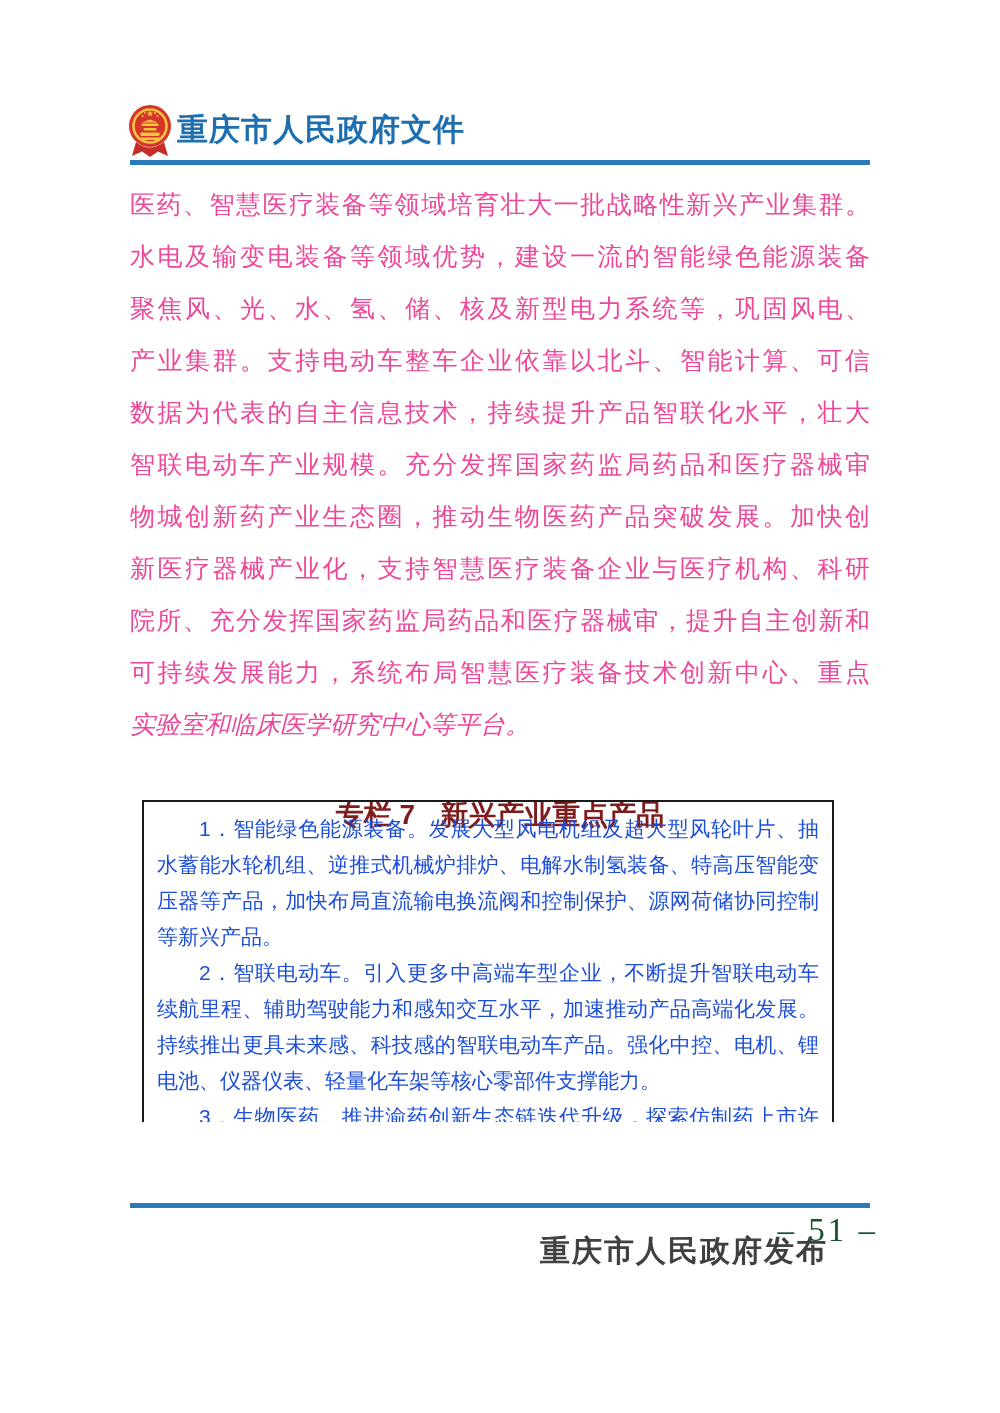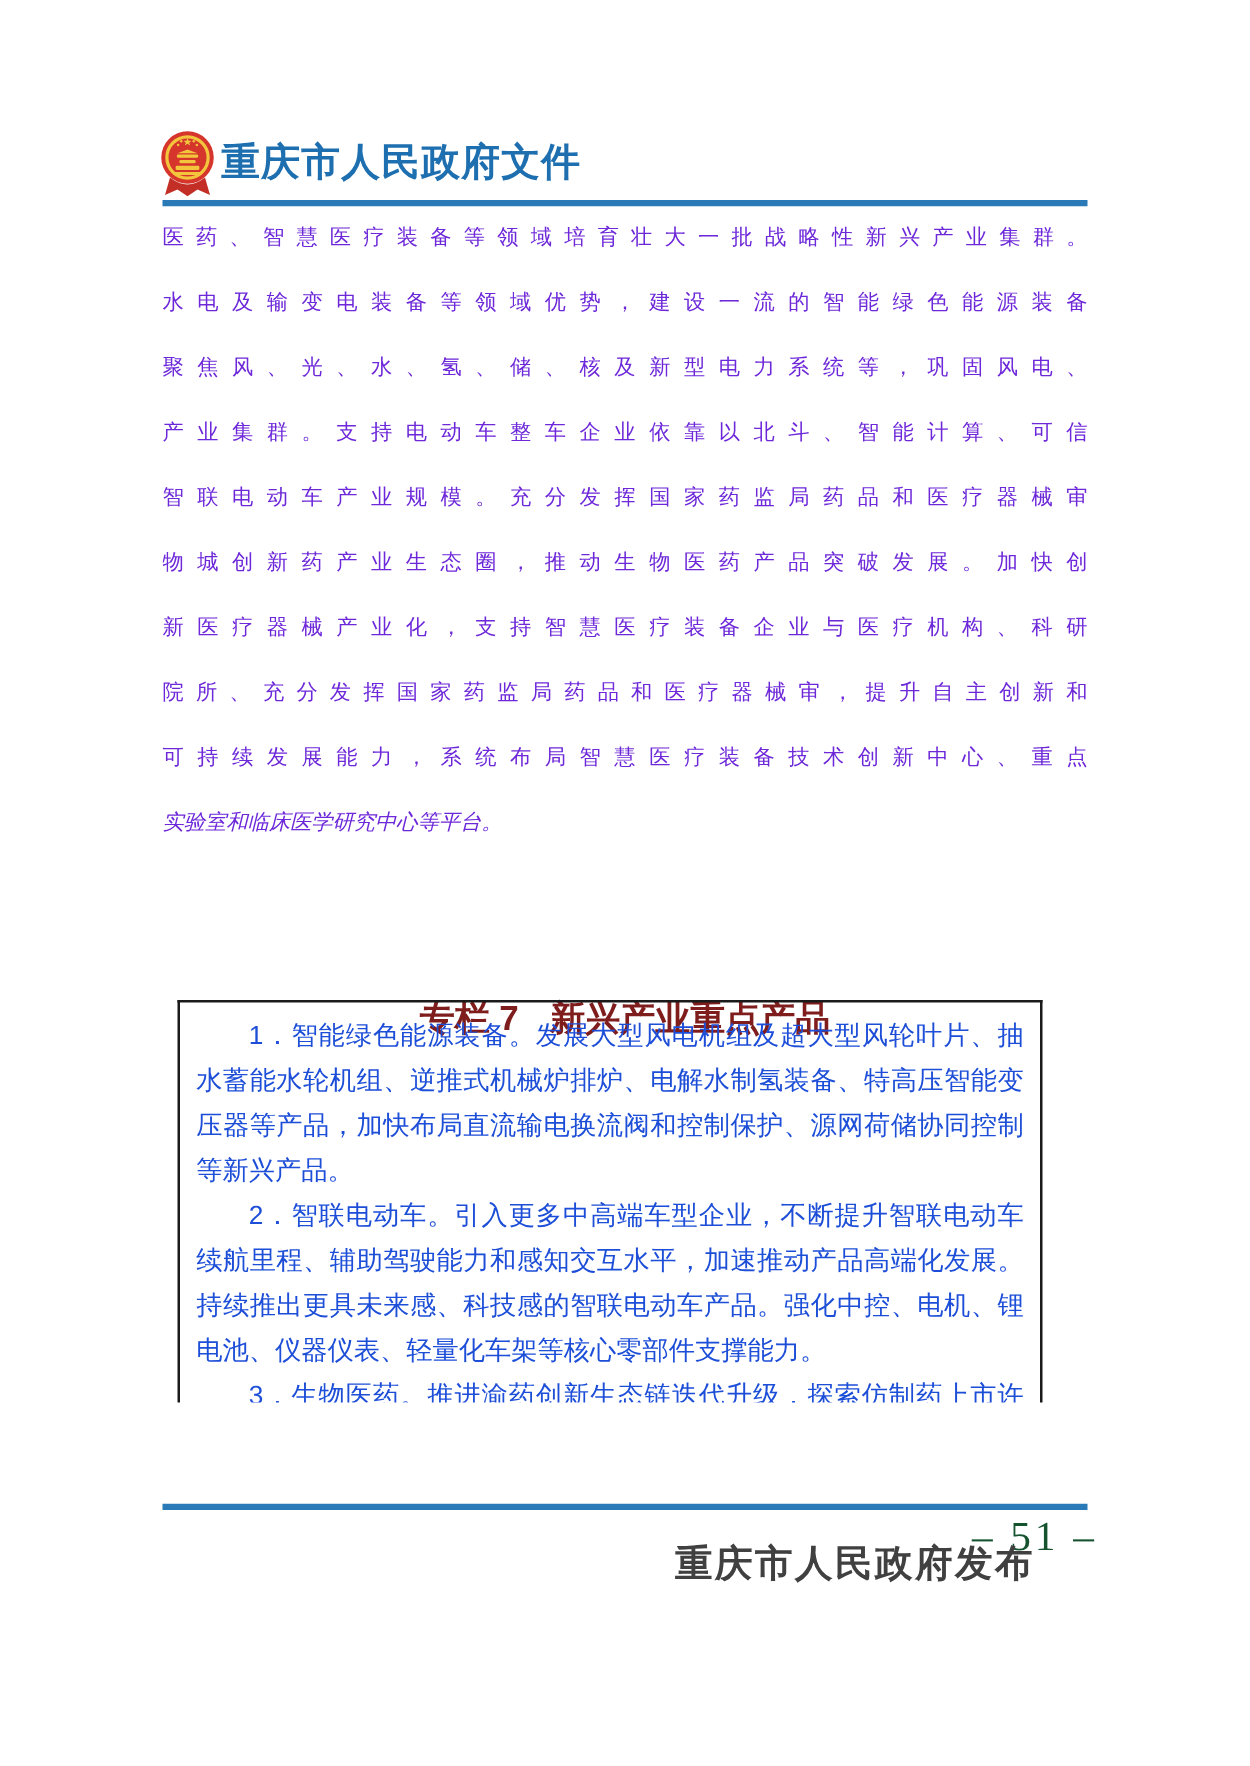--- a/index.html
+++ b/index.html
@@ -36,24 +36,24 @@
     top: 160px;
     width: 740px;
     height: 5px;
     background: #2b7ab8;
   }
 
   
   .body-text {
     position: absolute;
     left: 130px;
-    top: 164px;
+    top: 179px;
     width: 740px;
-    color: #6d28d9;
-    font-size: 17px;
+    color: #ec4899;
+    font-size: 25px;
   }
   .body-line {
     height: 52px;
     line-height: 52px;
     text-align: justify;
     text-align-last: justify;
     overflow: hidden;
   }
   .body-line.last { text-align-last: left; font-style: italic; }
 
@@ -148,20 +148,21 @@
     </svg>
     <div class="doc-title">重庆市人民政府文件</div>
   </div>
   <div class="header-rule"></div>
 
   <div class="body-text">
     <div class="body-line">医药、智慧医疗装备等领域培育壮大一批战略性新兴产业集群。</div>
     <div class="body-line">水电及输变电装备等领域优势，建设一流的智能绿色能源装备</div>
     <div class="body-line">聚焦风、光、水、氢、储、核及新型电力系统等，巩固风电、</div>
     <div class="body-line">产业集群。支持电动车整车企业依靠以北斗、智能计算、可信</div>
+    <div class="body-line">数据为代表的自主信息技术，持续提升产品智联化水平，壮大</div>
     <div class="body-line">智联电动车产业规模。充分发挥国家药监局药品和医疗器械审</div>
     <div class="body-line">物城创新药产业生态圈，推动生物医药产品突破发展。加快创</div>
     <div class="body-line">新医疗器械产业化，支持智慧医疗装备企业与医疗机构、科研</div>
     <div class="body-line">院所、充分发挥国家药监局药品和医疗器械审，提升自主创新和</div>
     <div class="body-line">可持续发展能力，系统布局智慧医疗装备技术创新中心、重点</div>
     <div class="body-line last">实验室和临床医学研究中心等平台。</div>
   </div>
 
   <h2 class="box-heading">
     <span>专栏 7</span><span class="heading-gap"></span><span>新兴产业重点产品</span>

